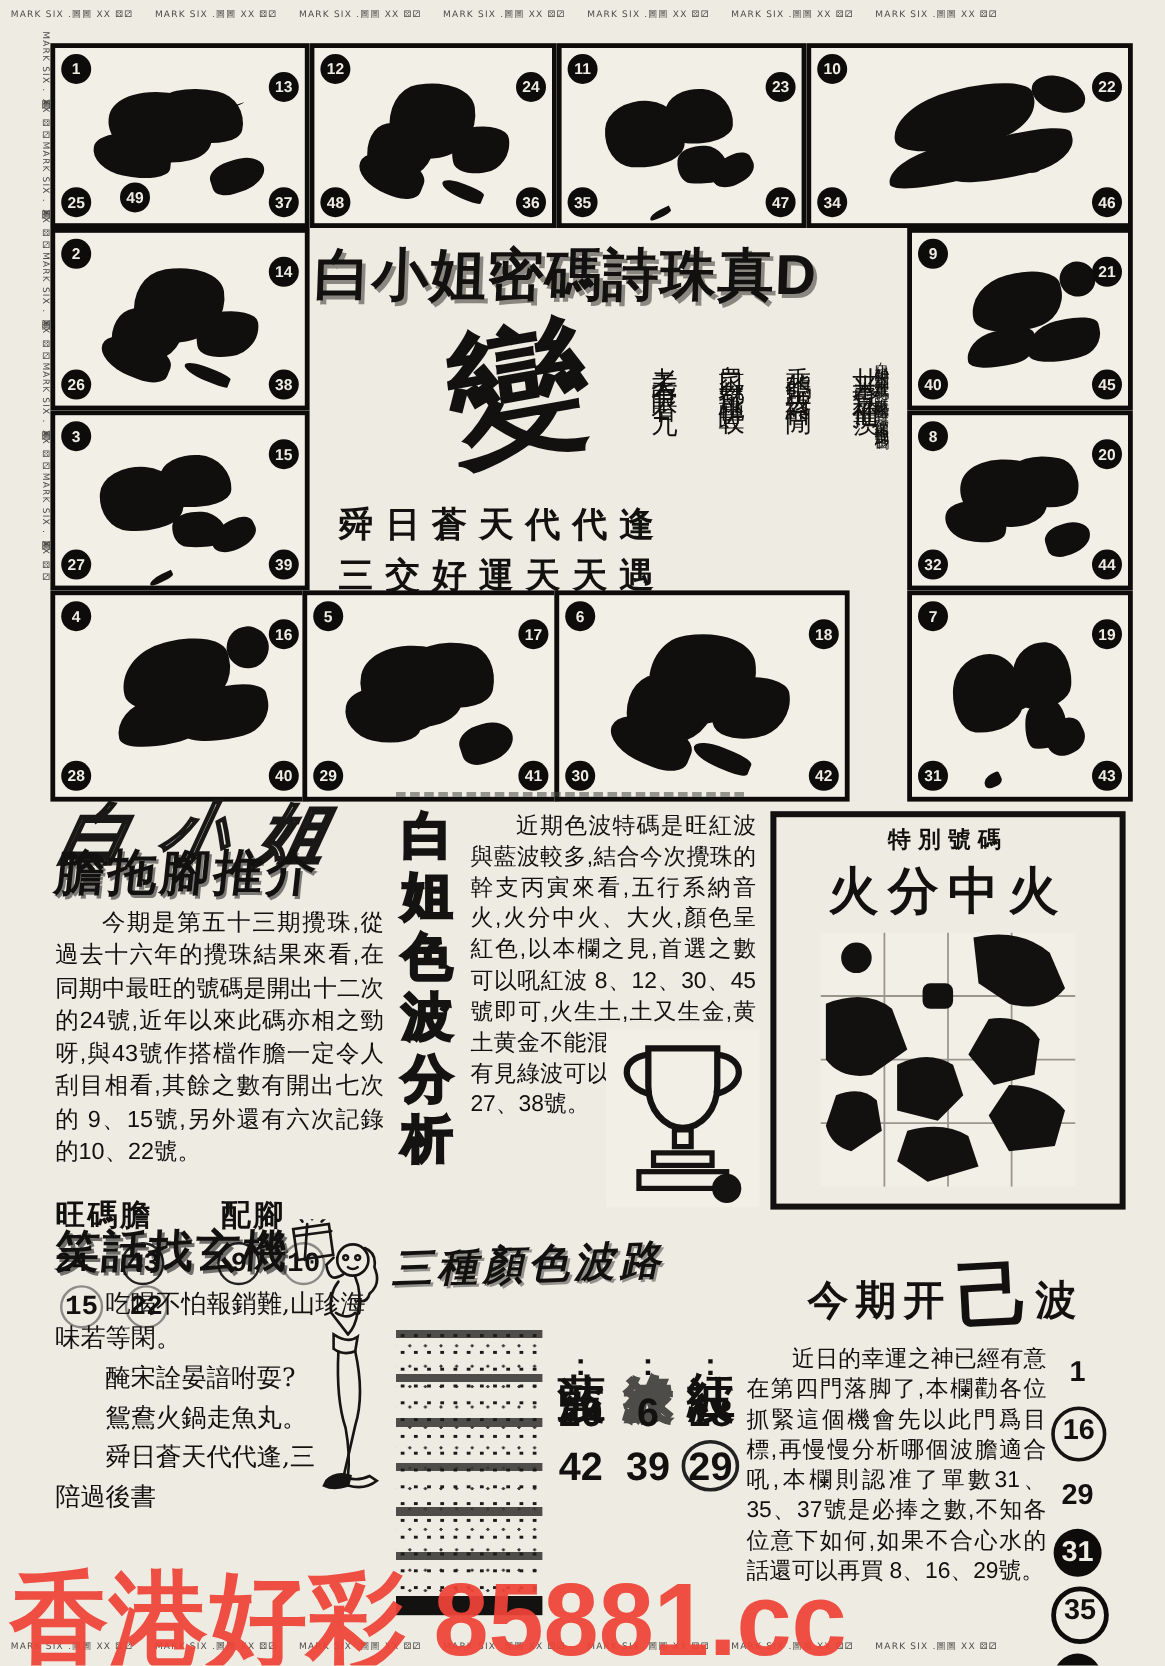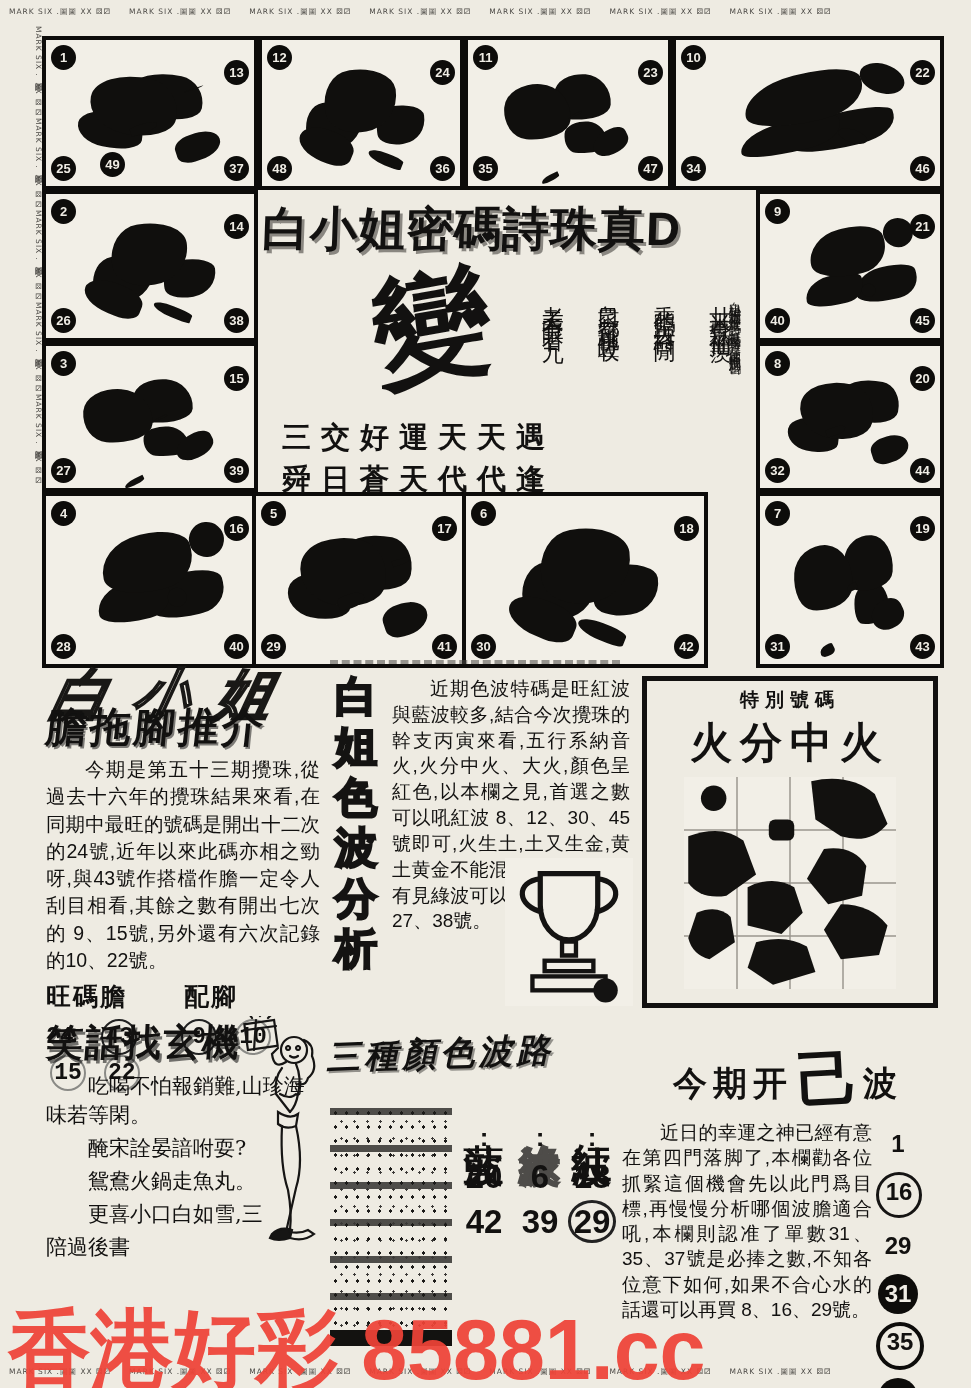--- a/index.html
+++ b/index.html
@@ -208,31 +208,31 @@
 <div class="abs main-title" style="left:262px;top:198px">白小姐密碼詩珠真D</div>
 <div class="abs calli serif" style="left:372px;top:268px">變</div>
 <div class="abs note-v serif" style="left:700px;top:292px;height:195px">白小姐特別本款神童款碼詩,祇要精選詩意,便從圖中找到密碼。</div>
 <div class="abs poem serif" style="left:518px;top:288px;height:200px">
   <div>廿米青鬆神仙羨</div>
   <div>乘鶴歸去終日閒</div>
   <div>衆口都贊桃豐收</div>
   <div>老天有眼看一九</div>
 </div>
 <div class="abs couplet serif" style="left:282px;top:416px">
+  <div>舜日蒼天代代逢</div>
   <div>三交好運天天遇</div>
-  <div>舜日蒼天代代逢</div>
 </div>
 
 <div class="abs" style="left:46px;top:664px;width:274px">
   <div style="position:relative;height:84px">
     <div class="ghost" style="position:absolute;left:6px;top:-6px;font-size:56px;letter-spacing:26px">白小姐</div>
     <div class="tips-title" style="position:absolute;left:0;top:36px">膽拖腳推介</div>
   </div>
   <p class="body-text ind" style="margin:8px 0 0">今期是第五十三期攪珠,從過去十六年的攪珠結果來看,在同期中最旺的號碼是開出十二次的24號,近年以來此碼亦相之勁呀,與43號作搭檔作膽一定令人刮目相看,其餘之數有開出七次的 9、15號,另外還有六次記錄的10、22號。</p>
-  <div class="lblrow" style="margin-top:6px">
+  <div class="lblrow" style="margin-top:22px">
     <span>旺碼膽</span>
     <span style="margin-left:48px">配腳</span>
   </div>
   <div class="numrow" style="margin-top:6px">
     <span>24</span>
     <span class="circ" style="margin-left:14px">43</span>
     <span class="circ" style="margin-left:30px">9</span>
     <span class="circ circ-light" style="margin-left:4px">10</span>
     <span class="circ circ-light" style="margin-left:4px">15</span>
     <span class="circ circ-light" style="margin-left:4px">22</span>
@@ -285,21 +285,21 @@
     </g>
   </svg>
 </div>
 
 <div class="abs" style="left:46px;top:1018px;width:278px">
   <div class="joke-title">笑話找玄機</div>
   <div class="joke-text serif" style="margin-top:4px;width:260px">
     <p class="ind">吃喝不怕報銷難,山珍海味若等閑。</p>
     <p class="ind">醃宋詮晏諳咐耍?</p>
     <p class="ind">鴛鴦火鍋走魚丸。</p>
-    <p class="ind">更喜小口白如雪,三</p>
+    <p class="ind">舜日蒼天代代逢,三</p>
     <p>陪過後書</p>
   </div>
 </div>
 <svg class="abs" style="left:232px;top:1016px;width:92px;height:232px" viewBox="0 0 92 232">
   <g fill="none" stroke="#161514" stroke-width="2.2" stroke-linecap="round">
     <rect x="14" y="6" width="30" height="26" transform="rotate(-8 29 19)"></rect>
     <line x1="14" y1="14" x2="44" y2="10"></line>
       <line x1="24" y1="4" x2="22" y2="34"></line>
     <path d="M28 0 l4 -6 M36 2 l6 -6 M20 2 l-4 -6"></path>
     <circle cx="62" cy="34" r="13"></circle>

